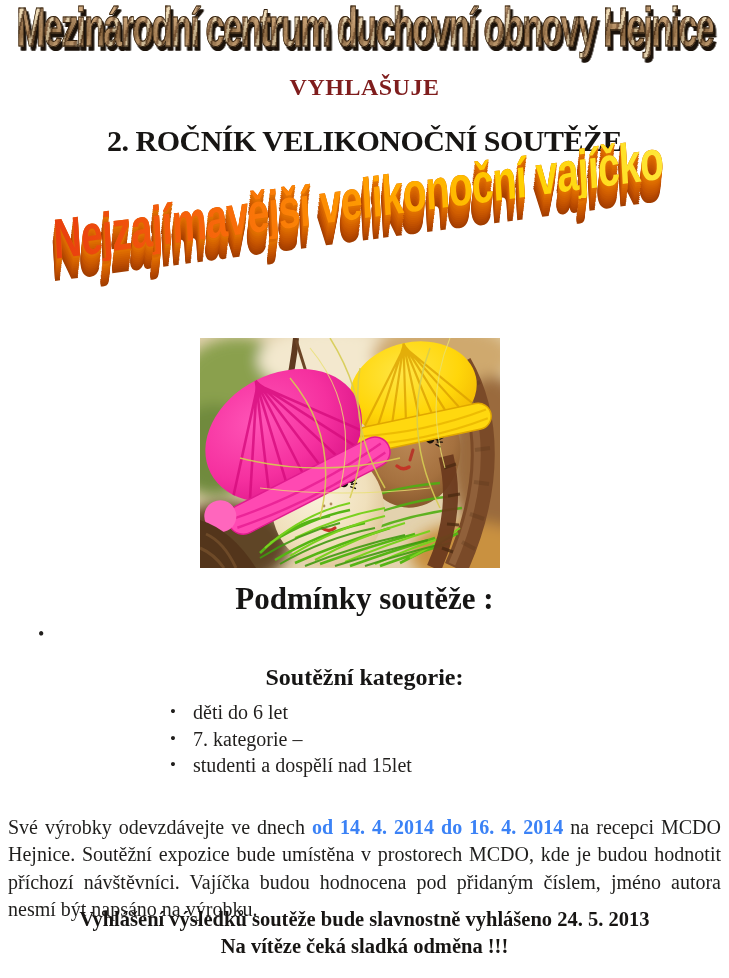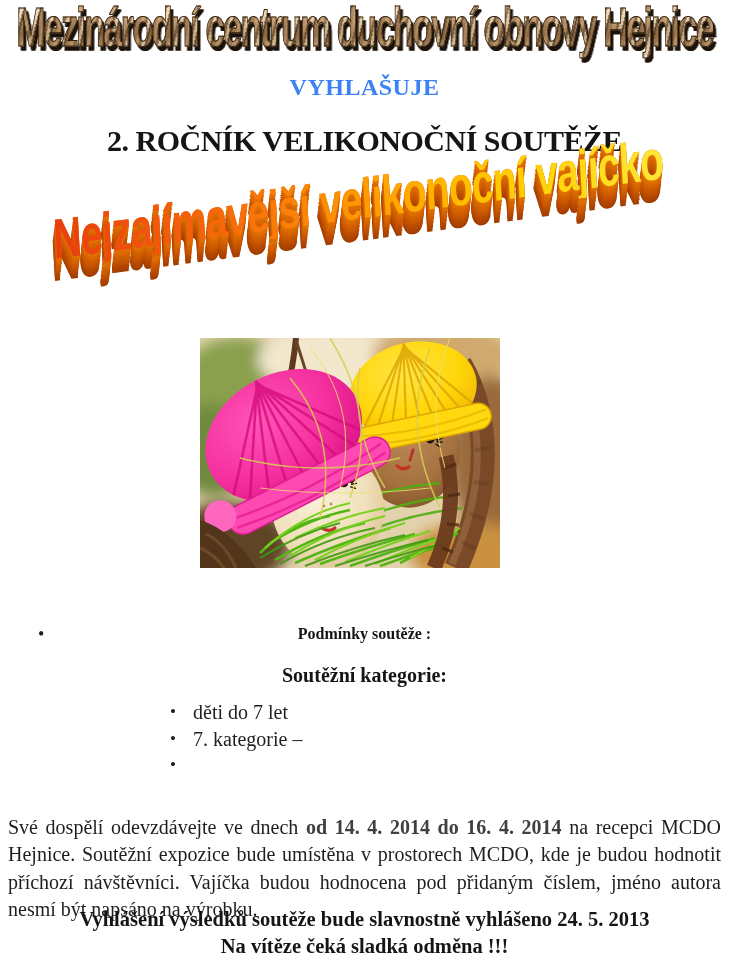--- a/index.html
+++ b/index.html
@@ -18,21 +18,21 @@
     transform:scaleX(0.63);transform-origin:center top;
     background:
       linear-gradient(180deg, rgba(255,255,255,0.10) 0 30%, rgba(70,42,14,0.28) 62%, rgba(255,248,230,0.22) 100%),
       repeating-linear-gradient(112deg,#cba171 0 6px,#8a6542 6px 10px,#ebd6ae 10px 15px,#5d3f22 15px 18px,#a98257 18px 24px);
     -webkit-background-clip:text;background-clip:text;color:transparent;
     -webkit-text-stroke:1px #31200f;
     filter:drop-shadow(4px 4px 0 #1b120a);
   }
   .announce{
     position:absolute;top:74px;left:0;width:729px;text-align:center;
-    font-weight:700;font-size:24px;letter-spacing:0.5px;color:#3b82f6;
+    font-weight:700;font-size:24px;letter-spacing:0.5px;color:#7f1d1d;
   }
   .edition{
     position:absolute;top:124px;left:0;width:729px;text-align:center;
     font-weight:700;font-size:30px;letter-spacing:-0.5px;color:#171513;
   }
   
   .wordart-wrap{
     position:absolute;left:52px;top:212px;width:650px;height:64px;
     transform:rotate(-7.5deg);transform-origin:left center;
   }
@@ -49,41 +49,41 @@
       -4px 18px 0 #b24600,-5px 20px 0 #aa4200,-5px 22px 0 #a23e00;
   }
   .wordart-face{
     background:linear-gradient(72deg,#e83c0f 0%,#f8690a 28%,#ffa400 55%,#ffd000 76%,#ffe83a 100%);
     -webkit-background-clip:text;background-clip:text;color:transparent;
   }
   
   .photo{position:absolute;left:200px;top:338px;width:300px;height:230px;overflow:hidden;}
   
   .cond-heading{
-    position:absolute;top:625px;left:0;width:729px;text-align:center;
-    font-weight:700;font-size:16px;color:#161514;
+    position:absolute;top:581px;left:0;width:729px;text-align:center;
+    font-weight:700;font-size:31px;color:#161514;
   }
   .cond-item{
     position:absolute;top:621px;left:38px;width:660px;font-size:20px;line-height:26px;
     display:flex;align-items:flex-start;
   }
   .cond-item .bullet{width:47px;flex:none;font-size:18px;line-height:26px;}
   .cat-heading{
     position:absolute;top:664px;left:0;width:729px;text-align:center;
-    font-weight:700;font-size:20px;color:#161514;
+    font-weight:700;font-size:24px;color:#161514;
   }
   .cat-list{position:absolute;top:699px;left:170px;width:520px;}
   .cat-item{display:flex;font-size:20px;line-height:26.5px;}
   .cat-item .bullet{width:23px;flex:none;font-size:17px;}
   .cat-item .cat-label{width:122px;flex:none;}
   .delivery{
     position:absolute;top:794px;left:8px;width:713px;
     font-size:20px;line-height:27.4px;text-align:justify;color:#1f1e1c;
   }
-  .delivery b{color:#404040;}
+  .delivery b{color:#3b82f6;}
   .results-line{
     position:absolute;top:908px;left:0;width:729px;text-align:center;
     font-weight:700;font-size:20.5px;color:#171513;
   }
   .prize-line{
     position:absolute;top:935px;left:0;width:729px;text-align:center;
     font-weight:700;font-size:20.5px;color:#171513;
   }
 </style>
 </head>
@@ -230,29 +230,30 @@
 
   <div class="cond-item">
     <span class="bullet">•</span>
   </div>
 
   <div class="cat-heading">Soutěžní kategorie:</div>
 
   <div class="cat-list">
     <div class="cat-item">
       <span class="bullet">•</span>
-      <span class="cat-value">děti do 7 let</span>
+      <span class="cat-value">děti do 6 let</span>
     </div>
     <div class="cat-item">
       <span class="bullet">•</span>
       <span class="cat-label">7. kategorie –</span>
     </div>
     <div class="cat-item">
       <span class="bullet">•</span>
+      <span class="cat-value">studenti a dospělí nad 15let</span>
     </div>
   </div>
 
-  <p class="delivery"><span>Své dospělí odevzdávejte ve dnech </span><b>od 14. 4. 2014 do 16. 4. 2014</b><span> na recepci MCDO Hejnice. Soutěžní expozice bude umístěna v prostorech MCDO, kde je budou hodnotit příchozí návštěvníci. Vajíčka budou hodnocena pod přidaným číslem, jméno autora nesmí být napsáno na výrobku.</span></p>
+  <p class="delivery"><span>Své výrobky odevzdávejte ve dnech </span><b>od 14. 4. 2014 do 16. 4. 2014</b><span> na recepci MCDO Hejnice. Soutěžní expozice bude umístěna v prostorech MCDO, kde je budou hodnotit příchozí návštěvníci. Vajíčka budou hodnocena pod přidaným číslem, jméno autora nesmí být napsáno na výrobku.</span></p>
 
   <div class="results-line">Vyhlášení výsledků soutěže bude slavnostně vyhlášeno 24. 5. 2013</div>
   <div class="prize-line">Na vítěze čeká sladká odměna !!!</div>
 
 </div>
 
 </body></html>

